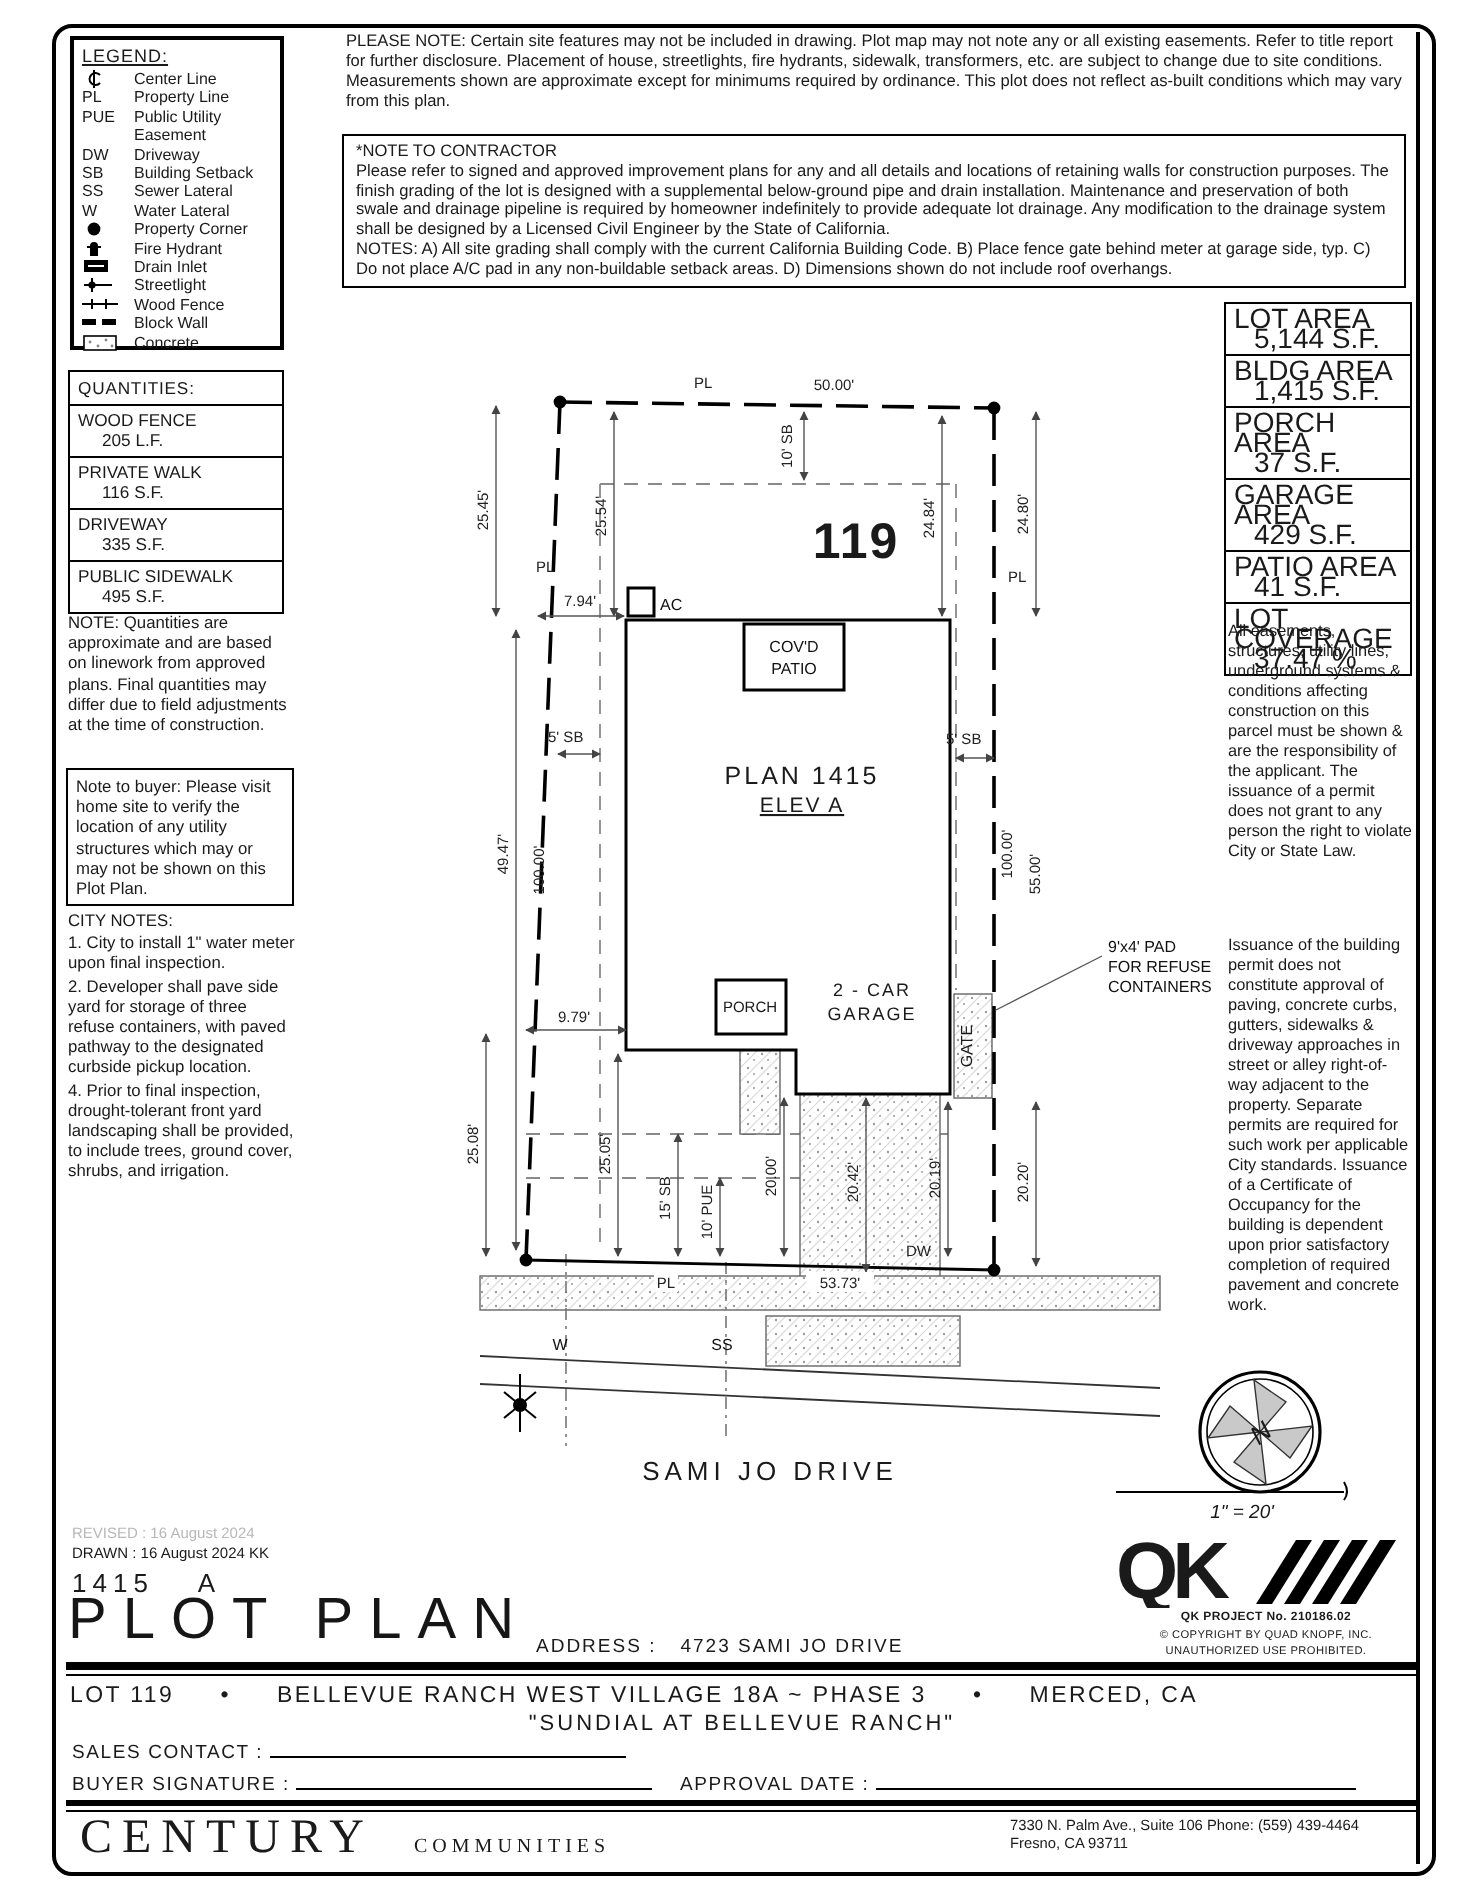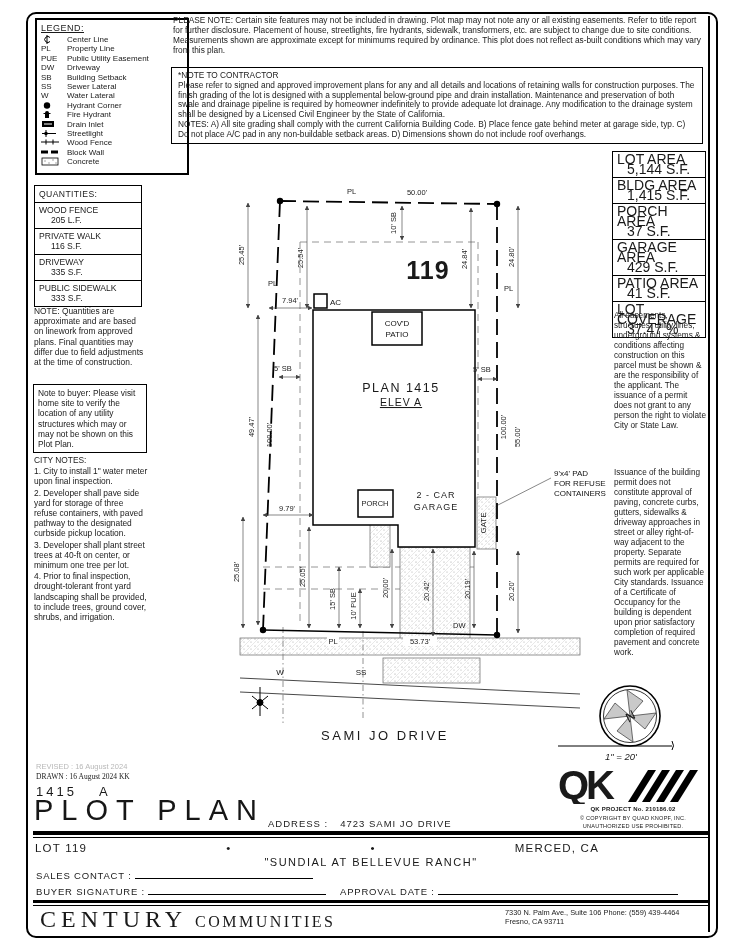--- a/index.html
+++ b/index.html
@@ -9,21 +9,21 @@
     font-family:"Liberation Sans", sans-serif; color:#1a1a1a; overflow:hidden;
   }
   .abs { position:absolute; }
   .frame {
     position:absolute; left:26px; top:12px; width:692px; height:926px;
     border:2px solid #000; border-radius:10px;
   }
   .frame-inner-right { position:absolute; left:708px; top:16px; width:2px; height:916px; background:#000; }
 
   
-  .legend { left:35px; top:18px; width:154px; height:157px; border:2px solid #000; padding:3px 4px; background:#fff; }
+  .legend { left:35px; top:18px; width:107px; height:157px; border:2px solid #000; padding:3px 4px; background:#fff; }
   .legend .ttl { font-size:9px; text-decoration:underline; letter-spacing:.5px; margin-bottom:2px; }
   .lrow { display:flex; font-size:8px; line-height:9.4px; }
   .lsym { width:26px; flex:0 0 26px; }
   .llab { flex:1; }
   .lsym svg { display:block; }
 
   
   .topnote { left:173px; top:15px; width:530px; font-size:8.3px; line-height:10px; }
   .contractor { left:171px; top:67px; width:532px; border:1.6px solid #000; padding:3px 6px; font-size:8.3px; line-height:9.8px; }
 
@@ -48,36 +48,36 @@
 
   
   .qkline { left:556px; width:154px; text-align:center; font-size:5.6px; line-height:7.5px; letter-spacing:.2px; }
   .qk1 { top:806px; font-weight:bold; font-size:6px; }
   .qk2 { top:815px; }
   .qk3 { top:823px; }
   .scaletext { left:556px; top:751px; width:130px; text-align:center; font-style:italic; font-size:9.5px; }
 
   
   .revised { left:36px; top:762px; font-size:7.5px; color:#b8b8b8; }
-  .drawn { left:36px; top:772px; font-size:7.5px;font-family:Liberation Serif, serif; }
+  .drawn { left:36px; top:772px; font-size:7.5px; }
   .planrow { left:36px; top:784px; font-size:13px; letter-spacing:3px; }
   .planrow .elev { margin-left:22px; }
   .bigtitle { left:34px; top:794px; font-size:29px; letter-spacing:8px; font-weight:400; color:#161616; }
   .addressrow { left:268px; top:818px; font-size:9.5px; letter-spacing:1px; }
   .addressrow .v { margin-left:12px; }
   .rule { background:#000; }
   .lotrow { left:35px; top:842px; width:564px; display:flex; justify-content:space-between; align-items:baseline; font-size:11.5px; letter-spacing:1.2px; }
   .subtitle { left:35px; top:856px; width:672px; text-align:center; font-size:11px; letter-spacing:1.5px; }
   .sigrow { font-size:9.5px; letter-spacing:.8px; }
   .blank { display:inline-block; border-bottom:1.2px solid #000; height:9px; vertical-align:baseline; }
 
   
   .brand { left:40px; top:906px; display:flex; align-items:baseline; font-family:"Liberation Serif", serif; }
   .brand .c1 { font-size:24px; letter-spacing:5px; }
-  .brand .c2 { font-size:16px; letter-spacing:2.5px; margin-left:8px; }
+  .brand .c2 { font-size:10px; letter-spacing:2.5px; margin-left:20px; }
   .footaddr { left:505px; top:908px; width:200px; font-size:7.4px; line-height:9.2px; }
 
   svg text { font-family:"Liberation Sans", sans-serif; fill:#1a1a1a; }
   .pl { stroke:#000; stroke-width:1.8; stroke-dasharray:16 7; fill:none; }
   .plsolid { stroke:#000; stroke-width:1.4; fill:none; }
   .sb { stroke:#8a8a8a; stroke-width:.9; stroke-dasharray:7 5; fill:none; }
   .hs { stroke:#000; stroke-width:1.5; fill:#fff; }
   .hatch { stroke:#666; stroke-width:.7; }
   .dim { stroke:#555; stroke-width:.7; }
   .ut { stroke:#777; stroke-width:.8; stroke-dasharray:6 3 1.5 3; }
@@ -124,21 +124,21 @@
     <div class="lrow">
       <span class="lsym">W</span>
         <span class="llab">Water Lateral</span>
     </div>
     <div class="lrow">
       <span class="lsym">
         <svg width="12" height="9" viewBox="0 0 12 9">
             <circle cx="6" cy="4.5" r="3.2" fill="#000"></circle>
           </svg>
       </span>
-        <span class="llab">Hydrant Corner</span>
+        <span class="llab">Property Corner</span>
     </div>
     <div class="lrow">
       <span class="lsym">
         <svg width="12" height="9" viewBox="0 0 12 9">
             <path d="M4,8 L8,8 L8,4 L9.5,4 L9.5,3 L8,3 A2,2 0 0 0 4,3 L2.5,3 L2.5,4 L4,4 Z" fill="#000"></path>
           </svg>
       </span>
         <span class="llab">Fire Hydrant</span>
     </div>
     <div class="lrow">
@@ -208,30 +208,29 @@
     <div class="qrow">
         <div>PRIVATE WALK</div>
         <div class="val">116 S.F.</div>
       </div>
     <div class="qrow">
         <div>DRIVEWAY</div>
         <div class="val">335 S.F.</div>
       </div>
     <div class="qrow">
         <div>PUBLIC SIDEWALK</div>
-        <div class="val">333 S.F.</div>
+        <div class="val">495 S.F.</div>
       </div>
   </div>
   <div class="abs buyernote smallnote">Note to buyer: Please visit home site to verify the location of any utility structures which may or may not be shown on this Plot Plan.</div>
   <div class="abs qnote smallnote">NOTE: Quantities are approximate and are based on linework from approved plans.  Final quantities may differ due to field adjustments at the time of construction.</div>
   <div class="abs citynotes smallnote">
     <p>CITY NOTES:</p>
     <p>1. City to install 1" water meter upon final inspection.</p>
     <p>2. Developer shall pave side yard for storage of three refuse containers, with paved pathway to the designated curbside pickup location.</p>
-    <p>3. Developer shall plant street trees at 40-ft on center, or minimum one tree per lot.</p>
     <p>4. Prior to final inspection, drought-tolerant front yard landscaping shall be provided, to include trees, ground cover, shrubs, and irrigation.</p>
   </div>
 
   <div class="abs areas">
     <div class="arow">
         <div>LOT AREA</div>
         <div class="val">5,144 S.F.</div>
       </div>
     <div class="arow">
         <div>BLDG AREA</div>
@@ -417,20 +416,21 @@
   <div class="abs bigtitle">PLOT PLAN</div>
   <div class="abs addressrow">
     <span>ADDRESS :</span><span class="v">4723 SAMI JO DRIVE</span>
   </div>
   <div class="abs rule" style="left:33px;top:831px;width:676px;height:3.5px"></div>
   <div class="abs rule" style="left:33px;top:837px;width:676px;height:1.2px"></div>
 
   <div class="abs lotrow">
     <span>LOT 119</span>
     <span>•</span>
+    <span>BELLEVUE RANCH WEST VILLAGE 18A ~ PHASE 3</span>
     <span>•</span>
     <span>MERCED, CA</span>
   </div>
   <div class="abs subtitle">"SUNDIAL AT BELLEVUE RANCH"</div>
 
   <div class="abs sigrow" style="left:36px;top:870px">
     <span>SALES CONTACT :</span>
     <span class="blank" style="width:178px"></span>
   </div>
   <div class="abs sigrow" style="left:36px;top:886px">

